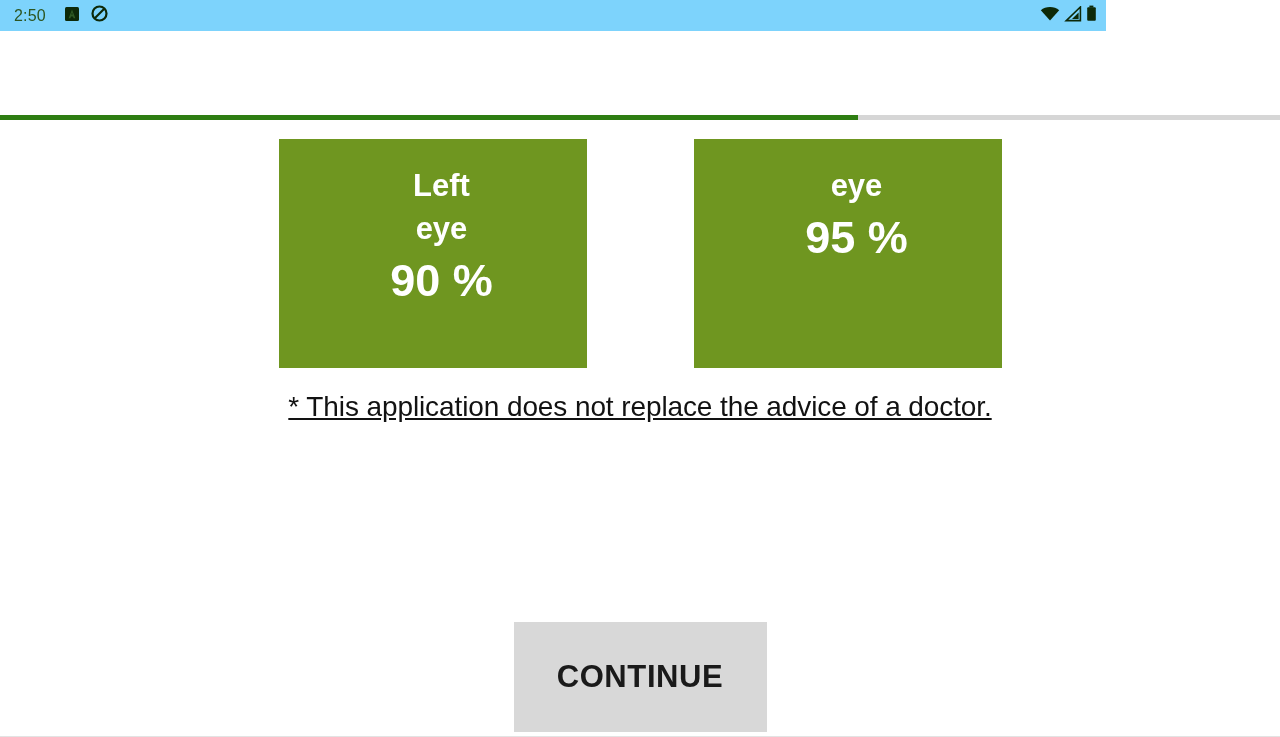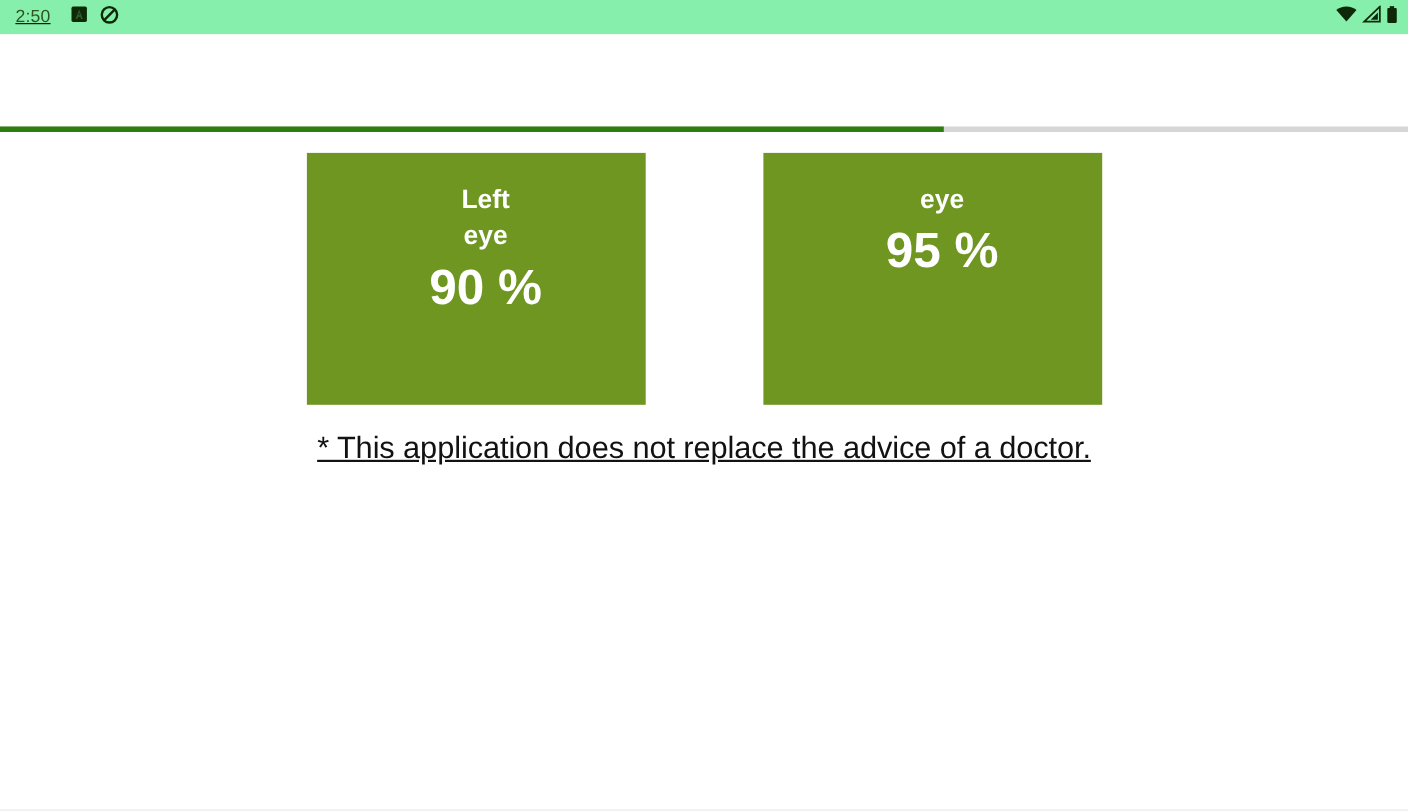--- a/index.html
+++ b/index.html
@@ -16,27 +16,26 @@
     position: relative;
     width: 1280px;
     height: 737px;
     background: #ffffff;
   }
 
   
   .status-bar {
     position: absolute;
     top: 0; left: 0;
-    width: 1280px;
+    width: 1106px;
     height: 31px;
-    background: #86efac;
+    background: #7dd3fc;
     display: flex;
     align-items: center;
     padding: 0 9px 0 14px;
-    text-decoration: underline;
   }
   .status-clock {
     color: #2c5520;
     font-size: 16px;
     letter-spacing: 0.2px;
     font-family: "Liberation Sans", sans-serif;
   }
   .status-left-icons {
     display: flex;
     align-items: center;
@@ -128,21 +127,21 @@
     background: #6f9620;
     display: flex;
     flex-direction: column;
     align-items: center;
     justify-content: flex-start;
     padding-top: 26px;
     cursor: default;
   }
   .eye-card-title {
     color: #ffffff;
-    font-size: 24px;
+    font-size: 31px;
     font-weight: bold;
     line-height: 1.38;
     text-align: center;
     width: 100%;
     padding-left: 18px;
   }
   .eye-card-value {
     color: #ffffff;
     font-size: 45px;
     font-weight: bold;
@@ -260,18 +259,21 @@
 
       <div class="eye-card">
         <div class="eye-card-title">eye</div>
         <div class="eye-card-value">95 %</div>
       </div>
 
     </div>
 
     <div class="disclaimer">* This application does not replace the advice of a doctor.</div>
 
+    <div class="continue-wrap">
+      <button class="continue-button">CONTINUE</button>
+    </div>
 
   </div>
 
   <div class="bottom-hairline"></div>
 
 </div>
 
 </body></html>

